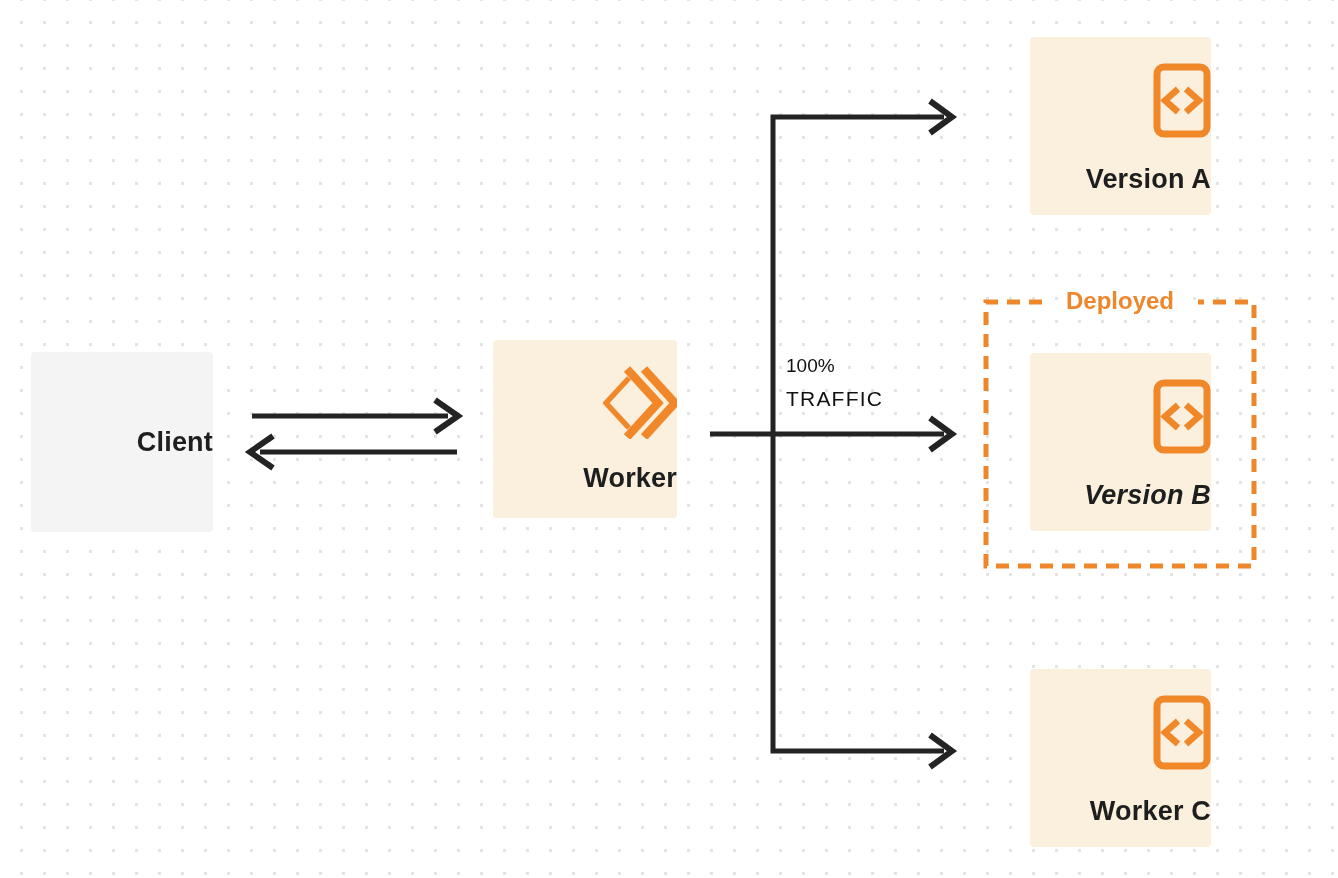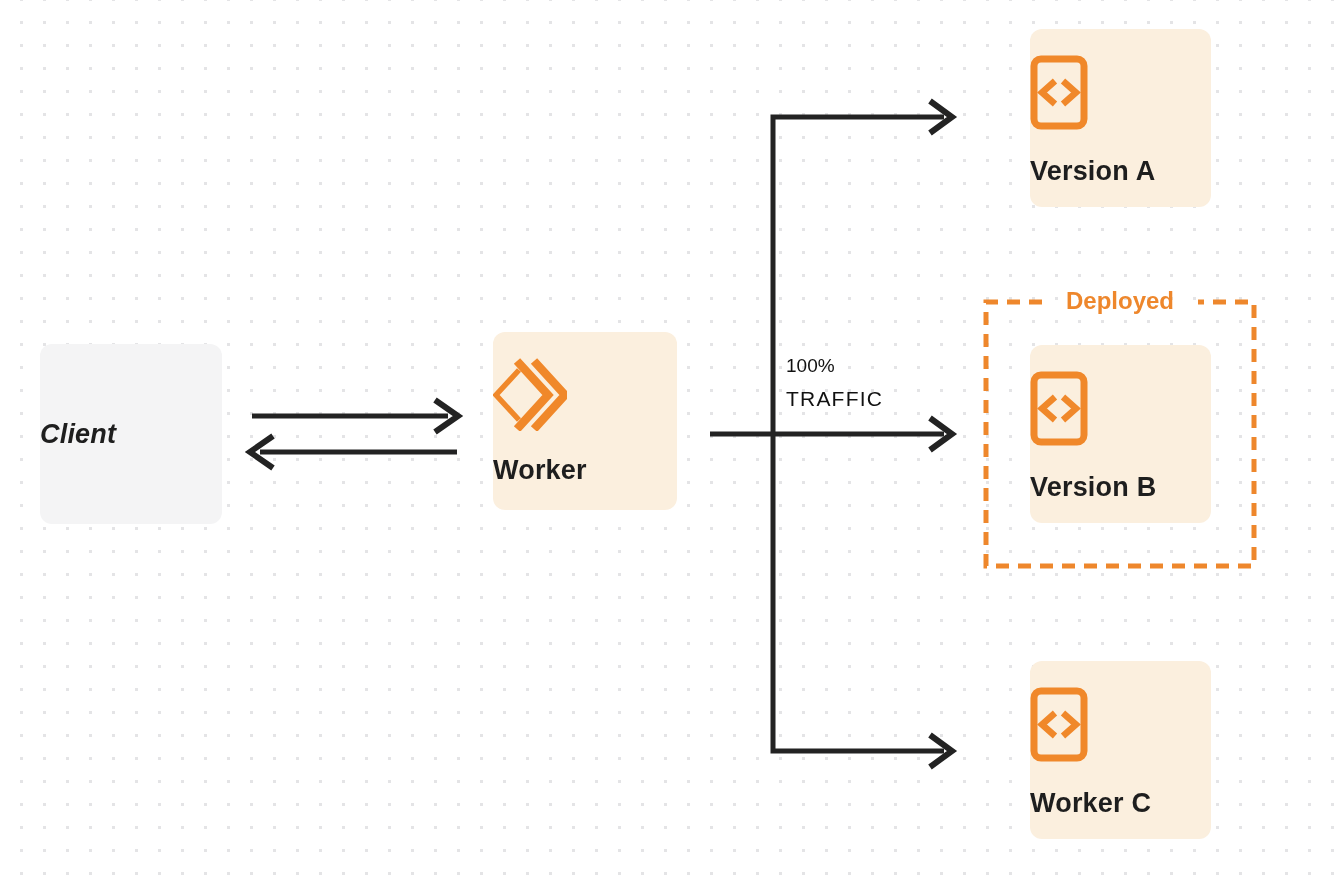--- a/index.html
+++ b/index.html
@@ -22,48 +22,48 @@
     position: absolute;
     inset: 0;
     width: 1338px;
     height: 878px;
     z-index: 1;
     pointer-events: none;
   }
   .node {
     position: absolute;
     z-index: 2;
-    border-radius: 12px;
+    border-radius: 4px;
     display: flex;
     flex-direction: column;
-    align-items: flex-start;
+    align-items: flex-end;
     box-sizing: border-box;
+    margin-top: 8px;
   }
   .node-label {
     font-weight: bold;
     font-size: 27px;
     color: #1e1e1e;
     letter-spacing: 0.2px;
     white-space: nowrap;
   }
   .client-node {
-    left: 40px; top: 344px;
+    left: 31px; top: 344px;
     width: 182px; height: 180px;
     background: #f4f4f5;
     justify-content: center;
-    font-style: italic;
   }
   .cream-node {
     background: #fbefde;
     padding-top: 26px;
   }
   .worker-node  { left: 493px;  top: 332px; width: 184px; height: 178px; }
   .version-node { left: 1030px; width: 181px; height: 178px; }
   .version-a { top: 29px; }
-  .version-b { top: 345px; }
+  .version-b { top: 345px; font-style: italic; }
   .version-c { top: 661px; }
   .node-icon { display: block; }
   .cream-node .node-label { margin-top: 26px; }
   .worker-node .node-label { margin-top: 24px; }
 
   .traffic-label {
     position: absolute;
     left: 786px; top: 349px;
     width: 142px;
     z-index: 2;

